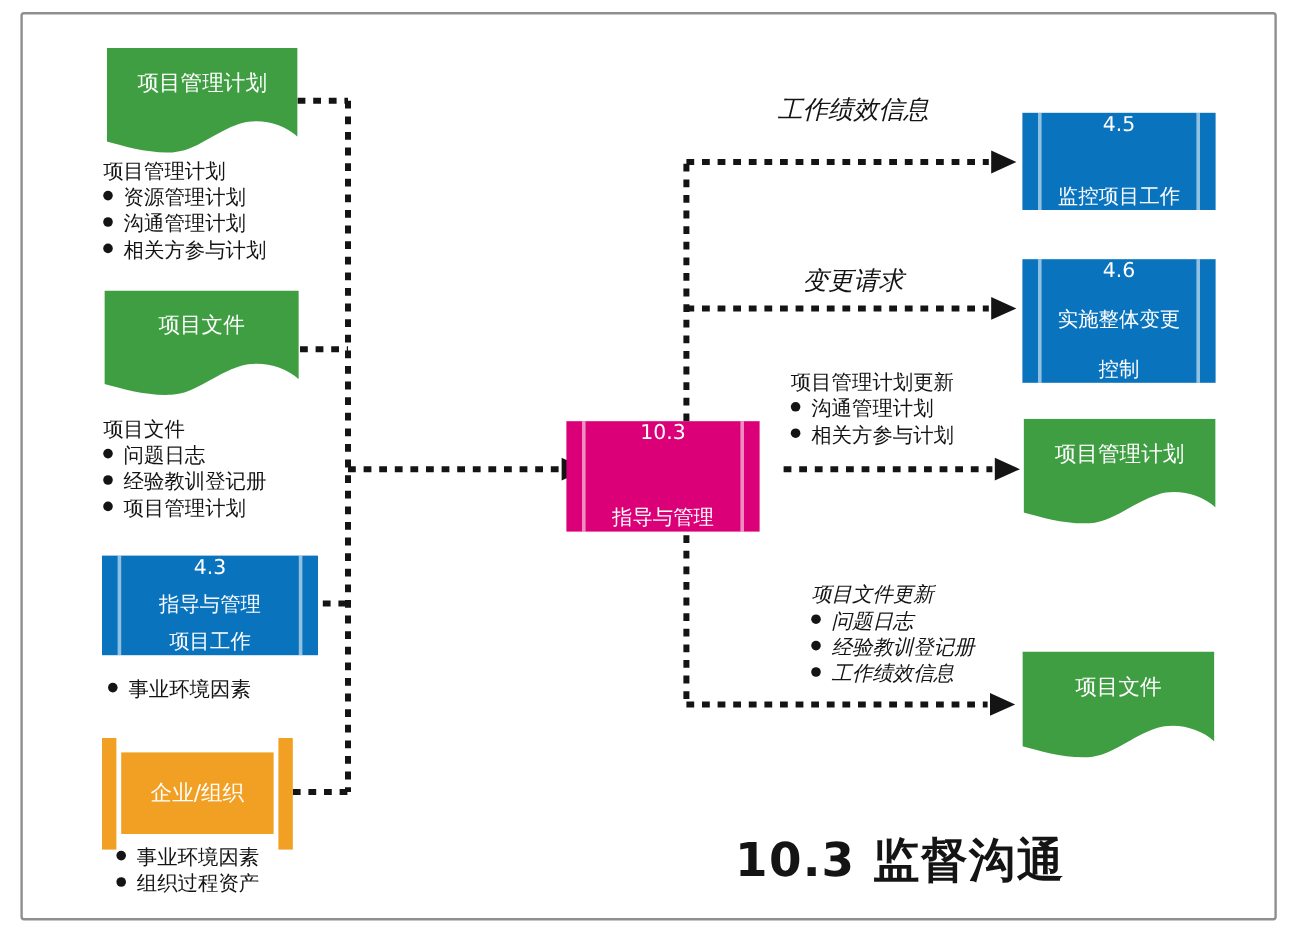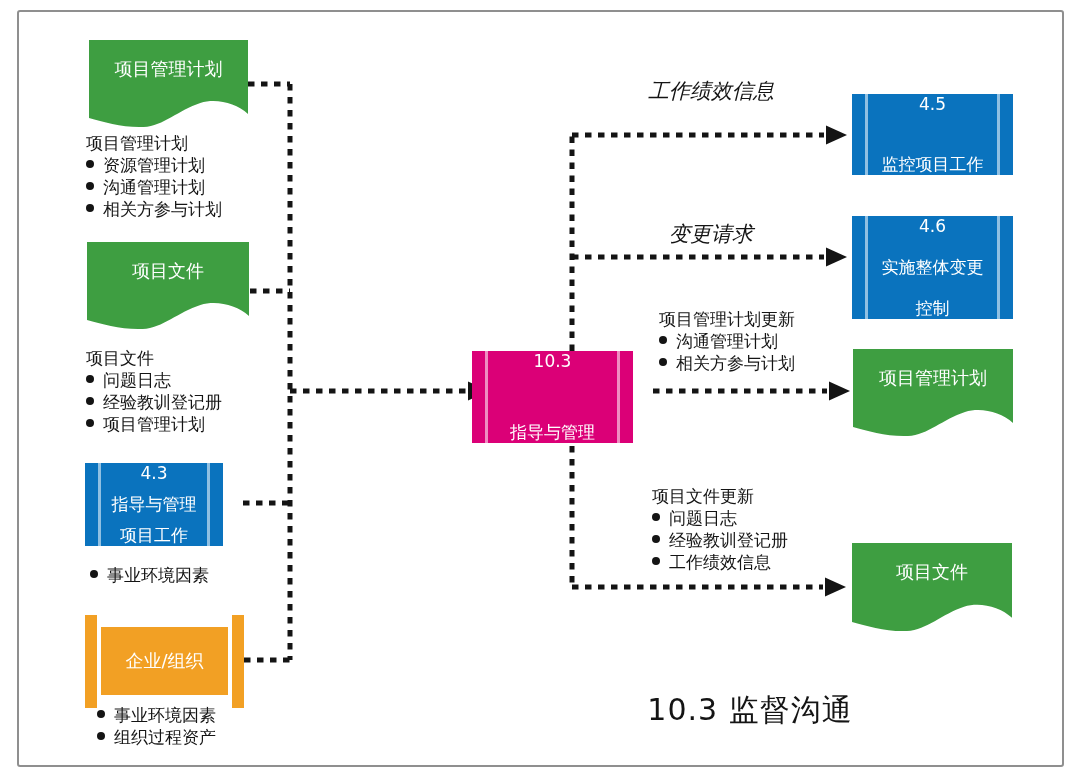--- a/index.html
+++ b/index.html
@@ -51,21 +51,21 @@
   .list .dot{
     width:8px;height:8px;border-radius:50%;background:#141414;
     display:inline-block;flex:0 0 8px;margin-right:9px;position:relative;top:-3px;
   }
   .list .ttl{white-space:nowrap;}
 
   .flowlabel{position:absolute;font-size:21px;white-space:nowrap;font-style:italic;}
 
   .heading{
     position:absolute;left:540px;top:690px;width:420px;text-align:center;
-    font-size:30px;font-weight:normal;letter-spacing:1px;
+    font-size:39px;font-weight:bold;letter-spacing:1px;
   }
 </style>
 </head>
 <body>
 
 <div class="frame"></div>
 
 <svg class="conn layer" width="1080" height="780" viewBox="0 0 1080 780">
   <path class="dash" d="M248 84 H290"></path>
   <path class="dash" d="M250 291 H290"></path>
@@ -97,21 +97,21 @@
   <div class="wlabel">项目管理计划</div>
 </div>
 
 <div class="wavebox node" style="left:87px;top:242px;width:162px;height:88px;">
   <svg viewBox="0 0 160 88" preserveAspectRatio="none">
     <path class="wavepath" d="M0,0 H160 V74 C148,63 128,58 112,63 C90,70 75,86 55,87 C35,88 15,82 0,78 Z"></path>
   </svg>
   <div class="wlabel">项目文件</div>
 </div>
 
-<div class="node procbox blue" style="left:85px;top:463px;width:138px;height:83px;">
+<div class="node procbox blue" style="left:85px;top:463px;width:180px;height:83px;">
   <span class="accent l"></span>
   <span class="accent r"></span>
   <div>4.3</div>
   <div>指导与管理</div>
   <div>项目工作</div>
 </div>
 
 <div class="ibeam node" style="left:85px;top:615px;width:159px;height:93px;text-decoration:underline;">
   <span class="bar l"></span>
   <span class="bar r"></span>
@@ -219,21 +219,21 @@
   <div class="li">
       <span class="dot"></span>
       <span>沟通管理计划</span>
     </div>
   <div class="li">
       <span class="dot"></span>
       <span>相关方参与计划</span>
     </div>
 </div>
 
-<div class="list" style="left:652px;top:485px;">
+<div class="list" style="left:676px;top:485px;font-style:italic;">
   <div class="li">
       <span class="ttl">项目文件更新</span>
     </div>
   <div class="li">
       <span class="dot"></span>
       <span>问题日志</span>
     </div>
   <div class="li">
       <span class="dot"></span>
       <span>经验教训登记册</span>

